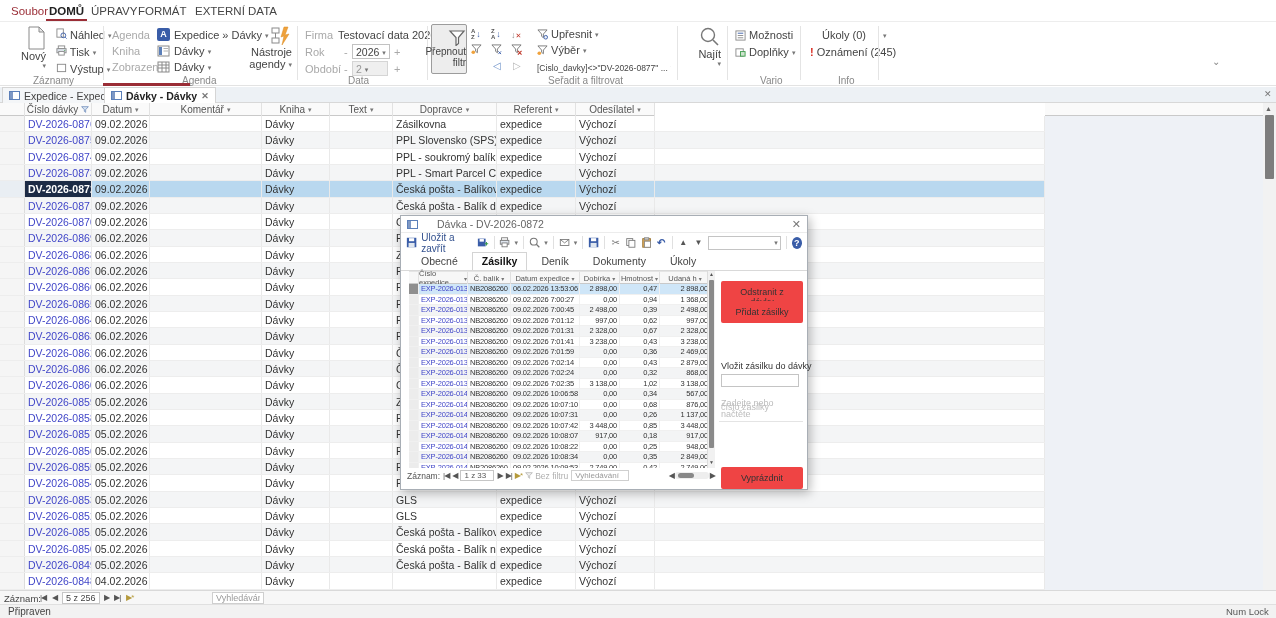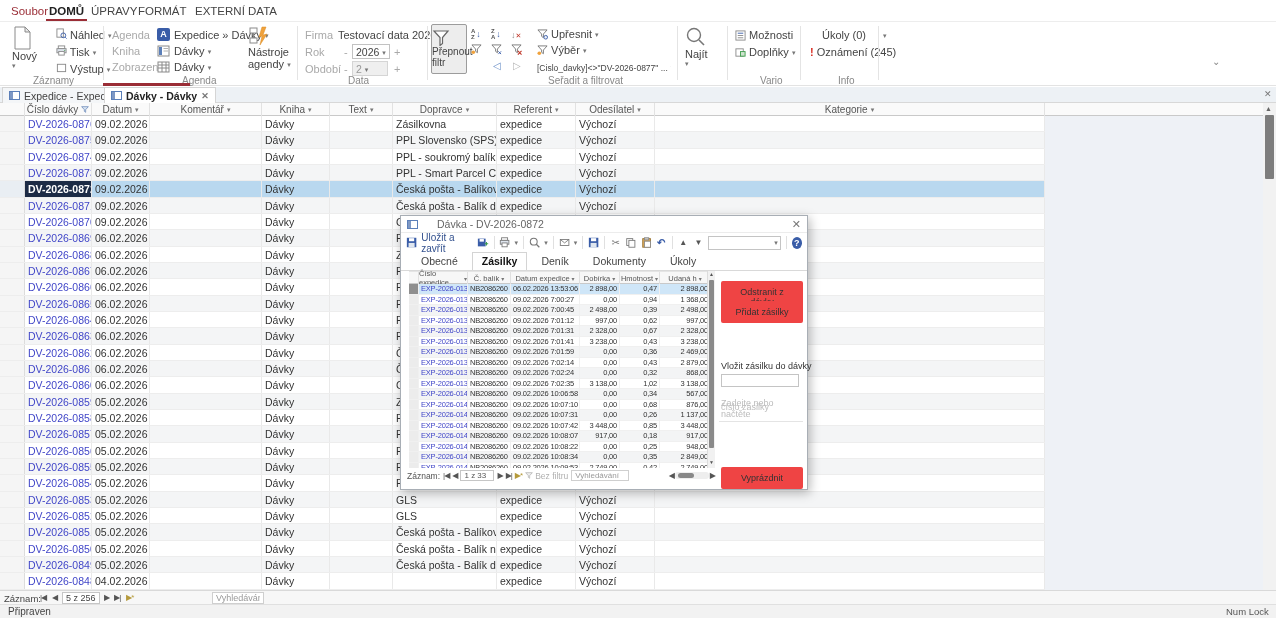--- a/index.html
+++ b/index.html
@@ -11,21 +11,21 @@
   .mitem{position:absolute;top:3px;font-size:11.5px;color:#454545;cursor:default;padding:2px 3px;}
   .mitem.file{color:#9a2d36;}
   .mitem.active{font-weight:bold;color:#222;border-bottom:2px solid #9a2d36;}
   
   .ribbon{position:absolute;left:0;top:22px;width:1276px;height:64px;background:#fff;border-bottom:1px solid #e3e3e3;font-size:11px;color:#444;}
   .rsep{position:absolute;top:4px;height:54px;width:1px;background:#e4e4e4;}
   .glabel{position:absolute;top:53px;font-size:10px;color:#888;}
   .rlbl{font-size:11px;color:#444;}
   .gray{color:#a9a9a9;}
   .dd{font-size:7px;color:#777;vertical-align:1px;}
-  .bigbtn{position:absolute;display:flex;flex-direction:column;align-items:flex-start;}
+  .bigbtn{position:absolute;display:flex;flex-direction:column;align-items:flex-end;}
   .spin{display:inline-block;border:1px solid #c2c2c2;background:#fff;font-size:10.5px;padding:0 3px;height:15px;line-height:14px;}
   .spin.dis{background:#efefef;color:#999;border-color:#d5d5d5;}
   .toggled{background:#ededed;border:1px solid #9c9c9c;border-radius:2px;}
   .accentbar{position:absolute;left:103px;top:83px;width:87px;height:3px;background:#9a2d36;}
   
   .tabstrip{position:absolute;left:0;top:87px;width:1276px;height:16px;background:#edf1f5;border-bottom:1px solid #d8d8d8;}
   .vtab{position:absolute;top:0;height:16px;display:flex;align-items:center;gap:4px;padding:0 6px;font-size:10.5px;color:#444;background:#f4f6f8;border:1px solid #d5d5d5;border-bottom:none;}
   .vtab.active{background:#fff;font-weight:bold;color:#222;}
   .tabx{color:#777;font-size:9px;cursor:pointer;}
   .formicon{width:11px;height:9px;border:1px solid #5b7fb9;background:#fff;display:inline-block;position:relative;}
@@ -333,24 +333,20 @@
         <span class="dd">▾</span>
       </div>
     <div class="gh c7">
         <span>Referent</span>
         <span class="dd">▾</span>
       </div>
     <div class="gh c8">
         <span>Odesílatel</span>
         <span class="dd">▾</span>
       </div>
-    <div class="gh c9">
-        <span>Kategorie</span>
-        <span class="dd">▾</span>
-      </div>
   </div>
   <div class="gfiller-h"></div>
   <div class="gbody" id="grid-rows">
       <div class="grow">
         <div class="gc c0"></div>
         <div class="gc c1 link">DV-2026-0876</div>
         <div class="gc c2">09.02.2026</div>
         <div class="gc c3"></div>
         <div class="gc c4">Dávky</div>
         <div class="gc c5"></div>

